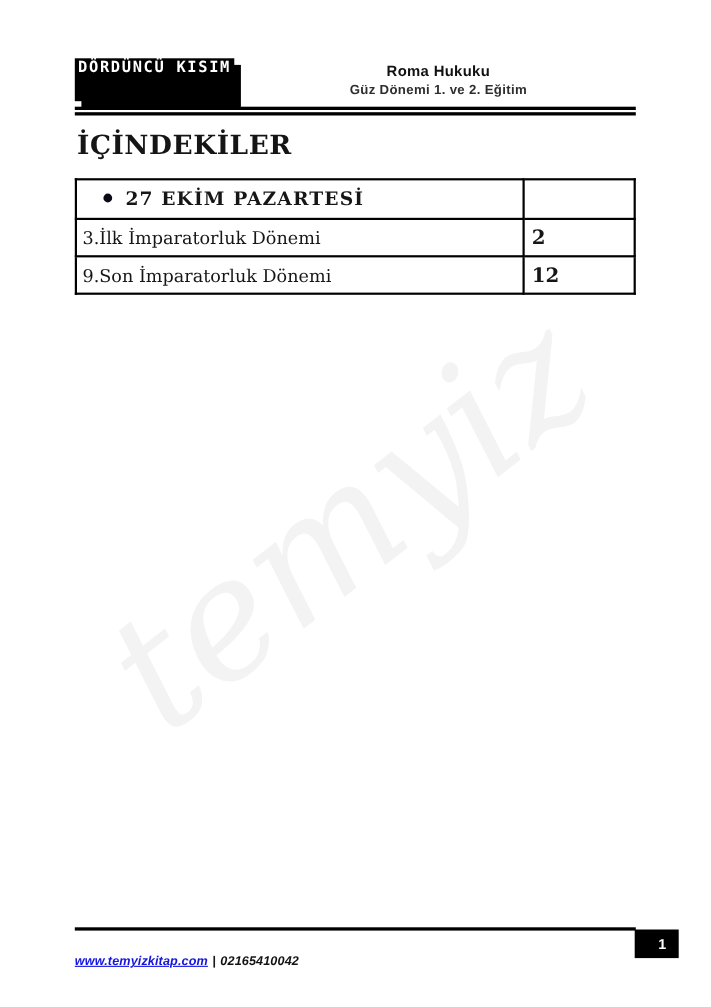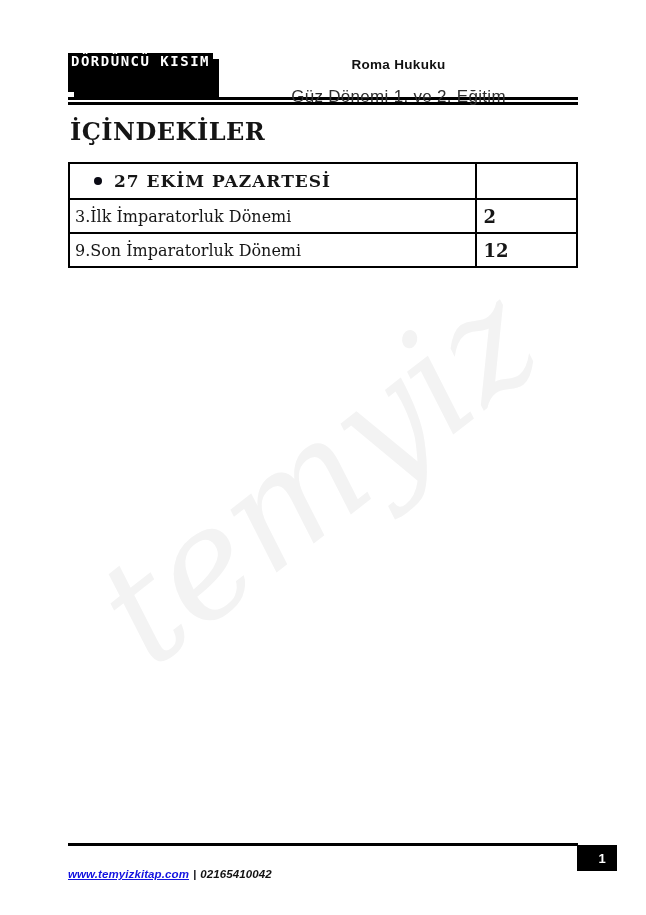--- a/index.html
+++ b/index.html
@@ -40,23 +40,23 @@
     text-align: center;
     z-index: 2;
   }
   .header-title {
     font-size: 13.5px;
     font-weight: bold;
     color: #111111;
     letter-spacing: 0.3px;
   }
   .header-subtitle {
-    margin-top: 15px;
-    font-size: 17px;
-    font-weight: normal;
+    margin-top: 2px;
+    font-size: 12px;
+    font-weight: bold;
     color: #2e2e2e;
     letter-spacing: 0.3px;
   }
   .double-rule {
     position: absolute;
     left: 68px; top: 97px;
     width: 510px; height: 8px;
     border-top: 3px solid #000000;
     border-bottom: 3px solid #000000;
     z-index: 1;

